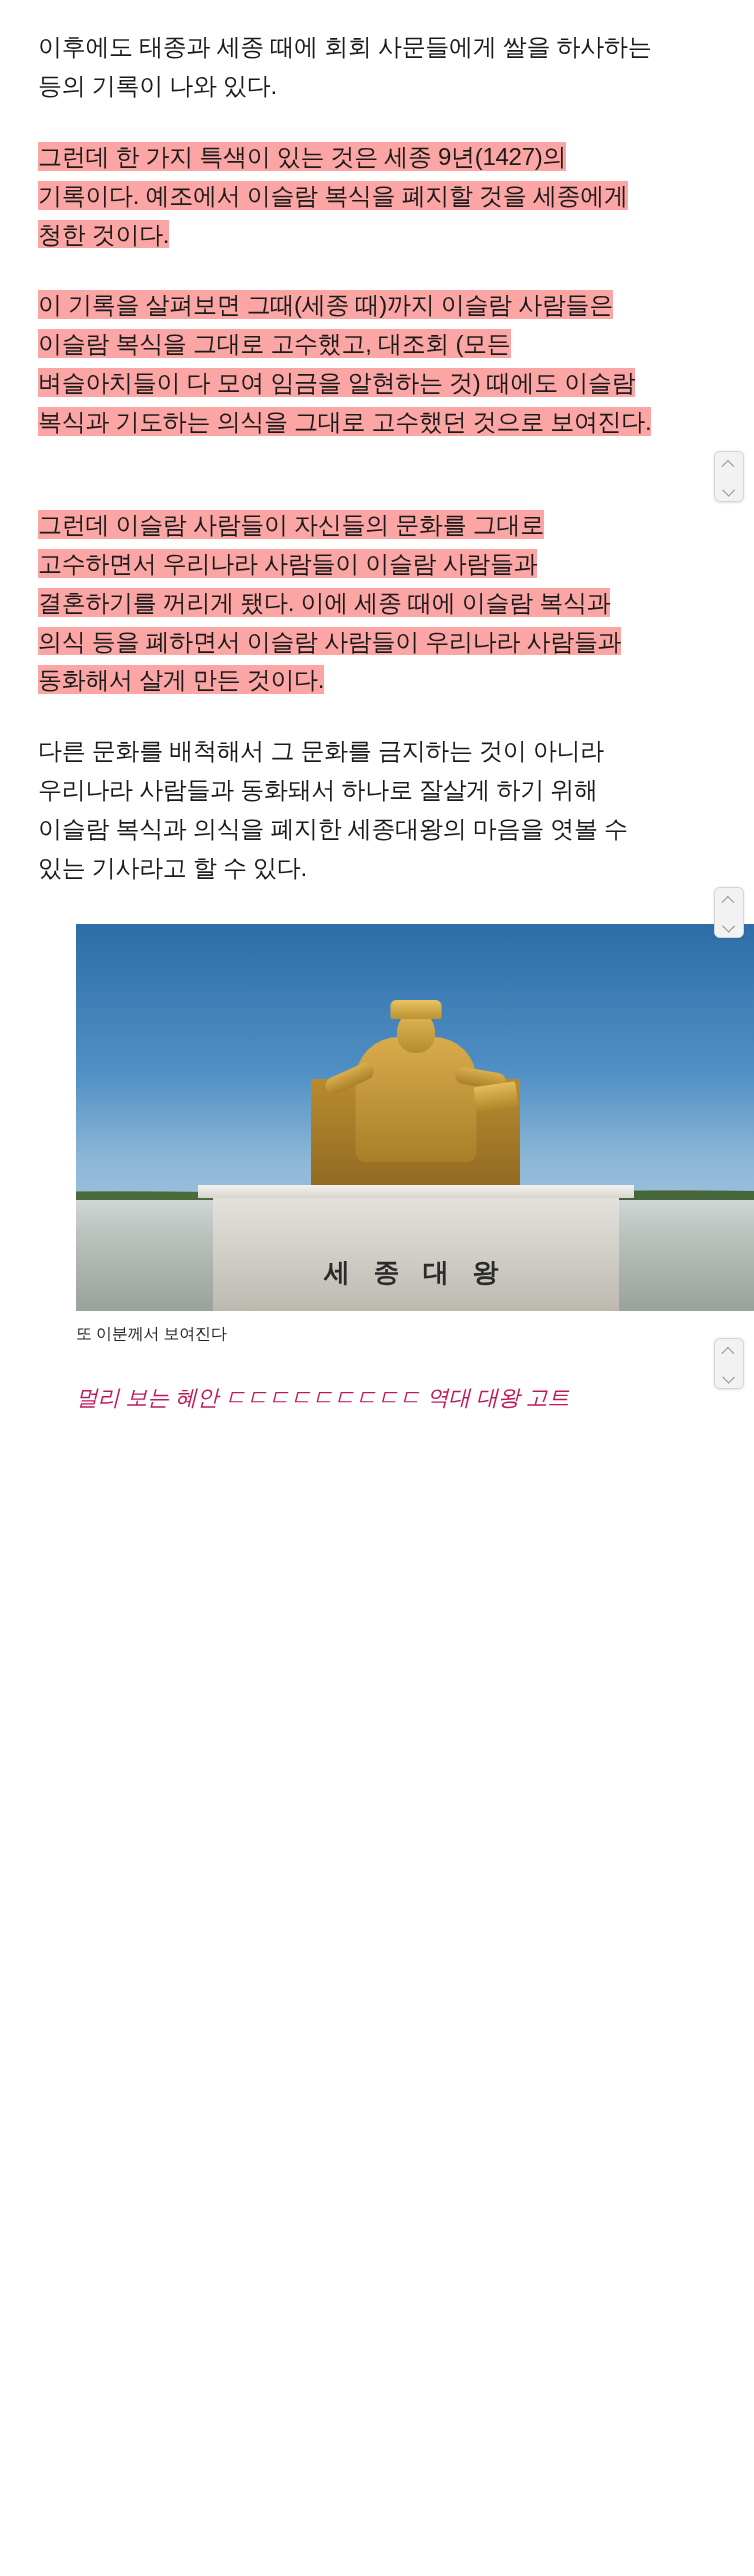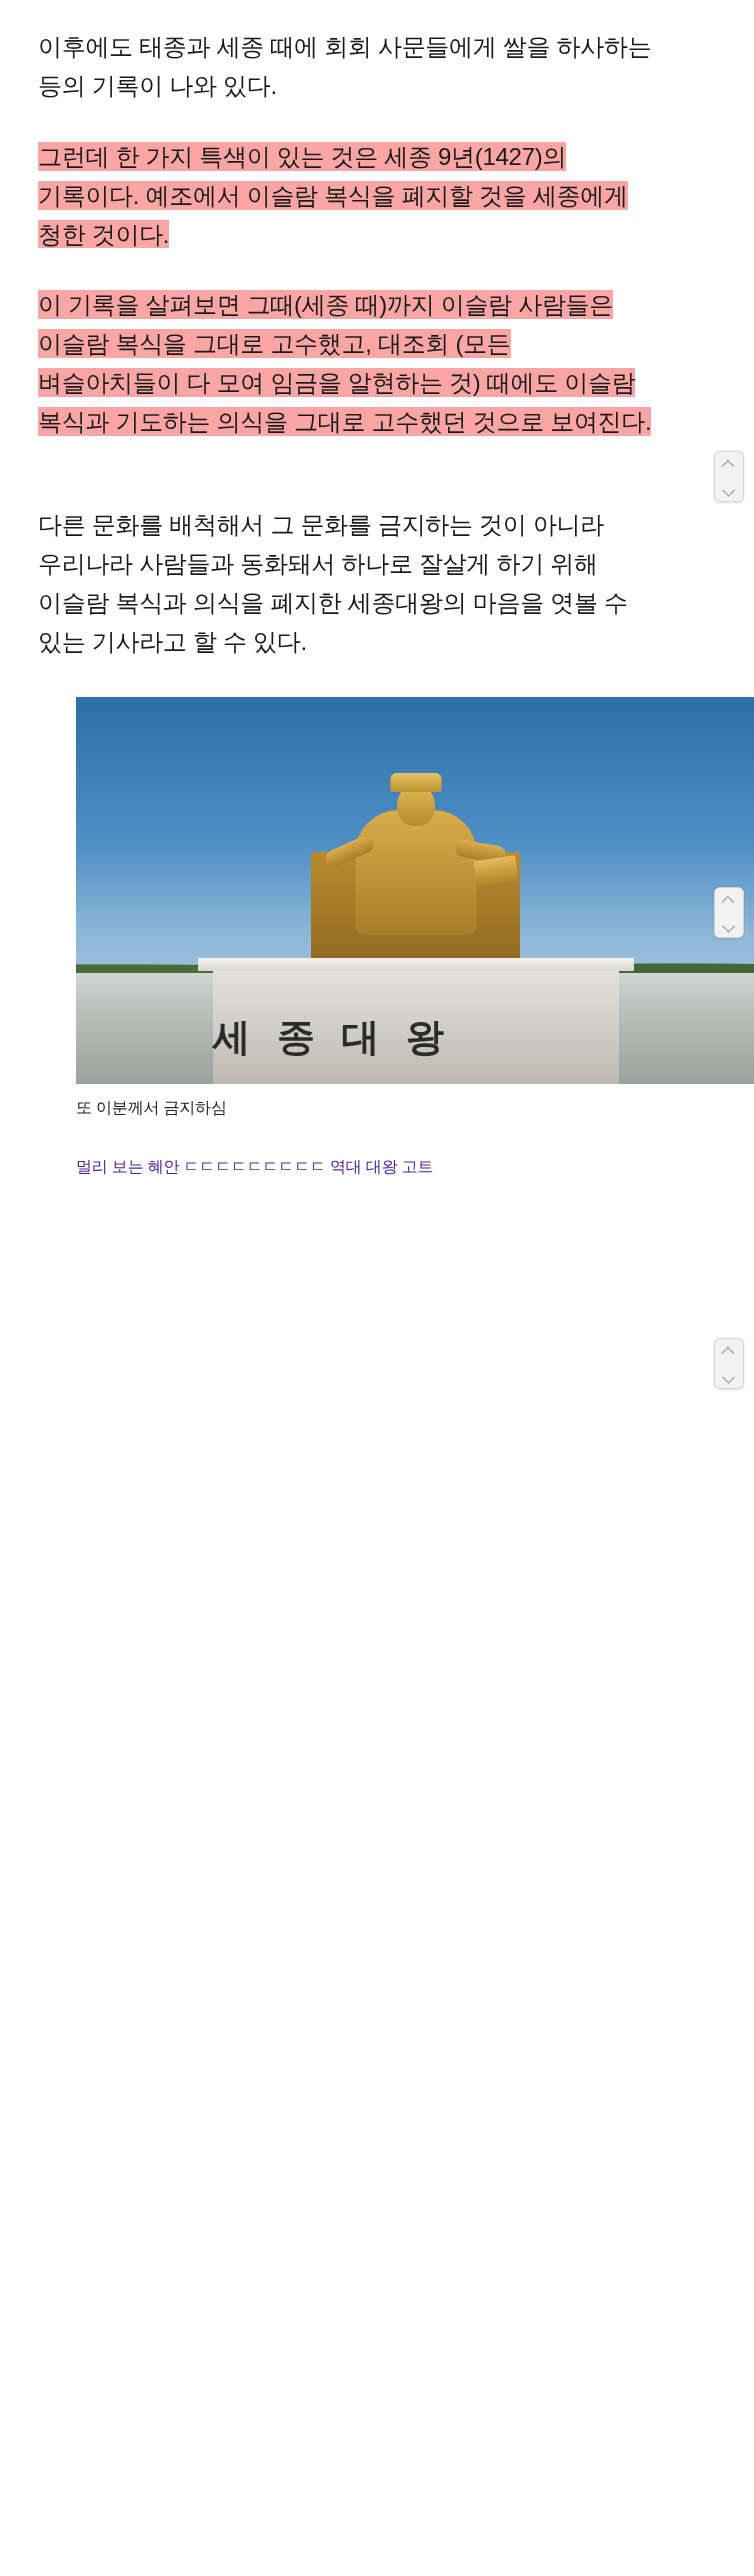--- a/index.html
+++ b/index.html
@@ -79,21 +79,22 @@
   .pedestal .cap {
     position: absolute;
     top: -13.2px; left: -15px; right: -15px;
     height: 13.2px;
     background: linear-gradient(#f2f1ee, #d9d6cf);
   }
   .pedestal-text {
     position: absolute;
     bottom: 21px;
     left: 0; right: 0;
-    font-size: 38px;
+    text-align: center;
+    font-size: 26px;
     letter-spacing: 8.5px;
     color: #2b2b2b;
     font-weight: bold;
     font-family: "Liberation Serif", serif;
   }
   
   .statue {
     position: absolute;
     left: 50%;
     transform: translateX(-50%);
@@ -181,24 +182,25 @@
   #widget-1 { top: 451px; }
   #widget-2 { top: 887px; }
   #widget-3 { top: 1338px; }
   .caption {
     font-size: 16px;
     color: #222;
     margin: 13.2px 0 0 38px;
     letter-spacing: -0.2px;
   }
   .footer-line {
-    font-size: 16px;
-    color: #4c1d95;
+    font-size: 22px;
+    color: #be185d;
     margin: 38px 0 0 38px;
     letter-spacing: -0.2px;
+    font-style: italic;
   }
   .tail-space { height: 57px; }
 </style>
 </head>
 <body>
 
 <div class="page">
 
   <p class="para">
     <span>이후에도 태종과 세종 때에 회회 사문들에게 쌀을 하사하는 등의 기록이 나와 있다.</span>
@@ -208,20 +210,23 @@
     <span class="hl">그런데 한 가지 특색이 있는 것은 세종 9년(1427)의 기록이다. 예조에서 이슬람 복식을 폐지할 것을 세종에게 청한 것이다.</span>
   </p>
 
 
   <p class="para">
     <span class="hl">이 기록을 살펴보면 그때(세종 때)까지 이슬람 사람들은 이슬람 복식을 그대로 고수했고, 대조회 (모든 벼슬아치들이 다 모여 임금을 알현하는 것) 때에도 이슬람 복식과 기도하는 의식을 그대로 고수했던 것으로 보여진다.</span>
   </p>
 
   <div class="gap-lg"></div>
 
+  <p class="para">
+    <span class="hl">그런데 이슬람 사람들이 자신들의 문화를 그대로 고수하면서 우리나라 사람들이 이슬람 사람들과 결혼하기를 꺼리게 됐다. 이에 세종 때에 이슬람 복식과 의식 등을 폐하면서 이슬람 사람들이 우리나라 사람들과 동화해서 살게 만든 것이다.</span>
+  </p>
 
   <p class="para">
     <span>다른 문화를 배척해서 그 문화를 금지하는 것이 아니라 우리나라 사람들과 동화돼서 하나로 잘살게 하기 위해 이슬람 복식과 의식을 폐지한 세종대왕의 마음을 엿볼 수 있는 기사라고 할 수 있다.</span>
   </p>
 
   <div class="figure-wrap">
     <div class="photo">
       <div class="trees"></div>
       <div class="ground"></div>
 
@@ -235,21 +240,21 @@
         <div class="st-hat"></div>
       </div>
 
       <div class="pedestal">
         <div class="cap"></div>
         <div class="pedestal-text">세 종 대 왕</div>
       </div>
     </div>
   </div>
 
-  <div class="caption">또 이분께서 금지하심</div>
+  <div class="caption">또 이분께서 보여진다</div>
 
   <div class="footer-line">멀리 보는 혜안 ㄷㄷㄷㄷㄷㄷㄷㄷㄷ 역대 대왕 고트</div>
 
   <div class="tail-space"></div>
 </div>
 
 <div class="scroll-widget" id="widget-1">
   <span class="chev up"></span>
   <span class="chev down"></span>
 </div>

